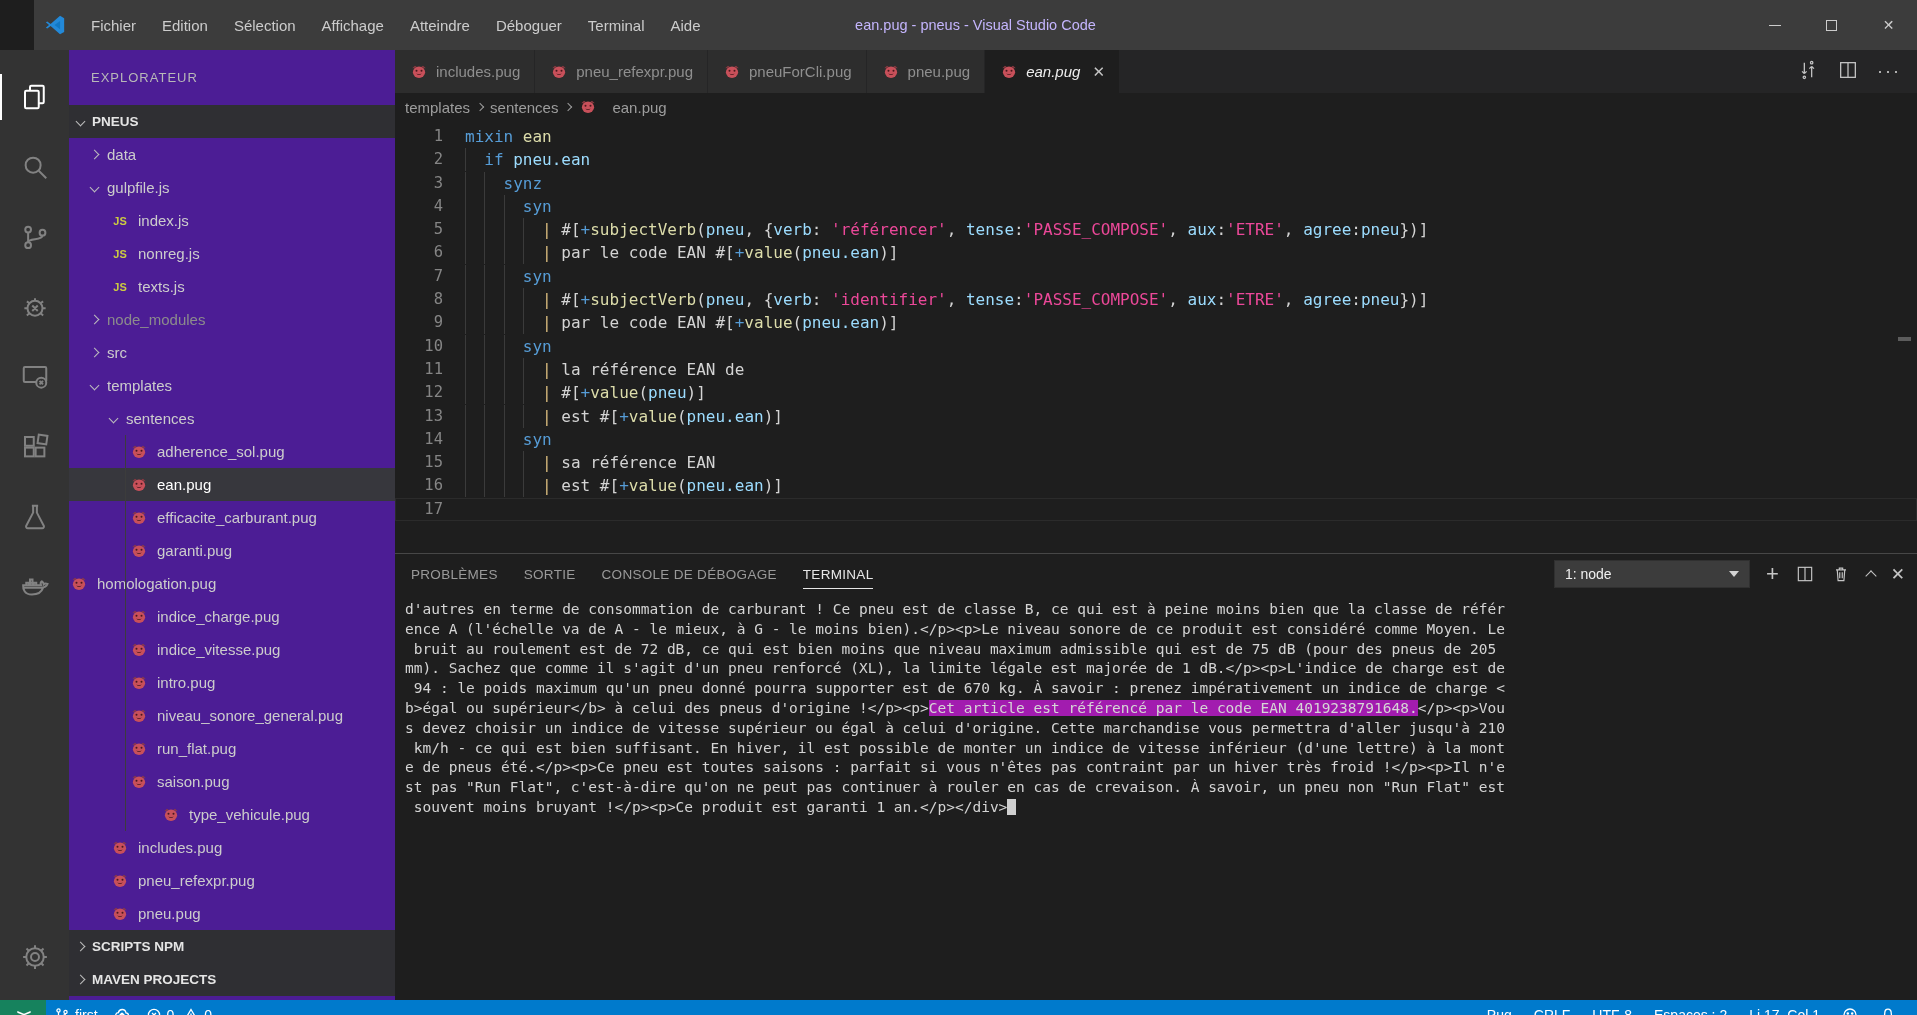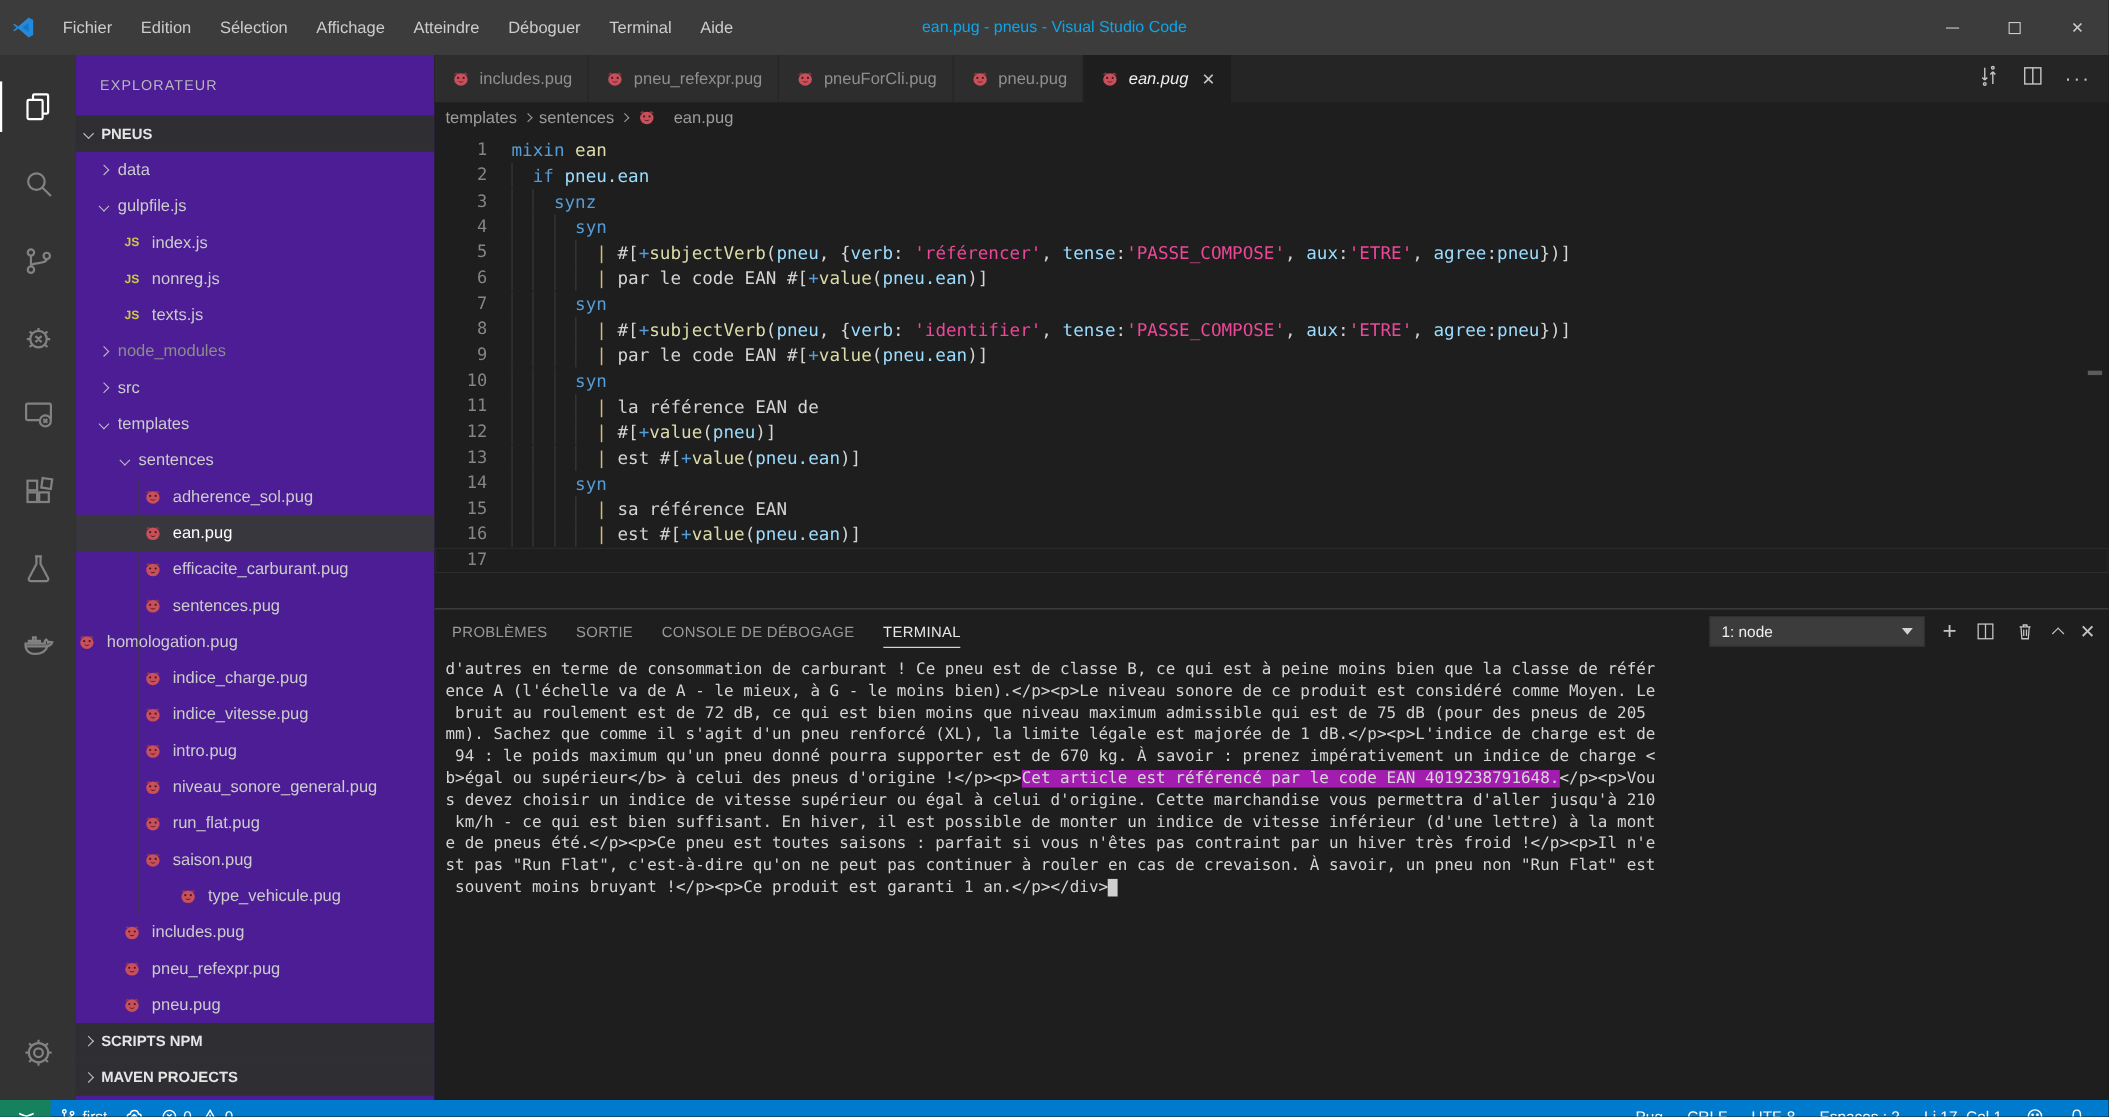--- a/index.html
+++ b/index.html
@@ -1,24 +1,24 @@
 <!DOCTYPE html>
 <html><head>
 <meta charset="utf-8">
 <style>
   * { margin:0; padding:0; box-sizing:border-box; }
   html,body { width:1917px; height:1015px; overflow:hidden; background:#1e1e1e;
     font-family:"Liberation Sans", sans-serif; -webkit-font-smoothing:antialiased; }
 
   
-  .titlebar { height:50px; background:#3c3c3c; display:flex; align-items:center; color:#cccccc; position:relative; }
+  .titlebar { height:50px; background:#3c3c3c; display:flex; align-items:center; color:#cccccc; position:relative;margin-left:34px; }
   .vscode-logo { width:22px; height:22px; margin:0 12px 0 10px; }
   .menubar { display:flex; height:100%; align-items:center; }
   .menu-item { padding:0 13px; font-size:15px; height:100%; display:flex; align-items:center; cursor:default; }
-  .win-title { position:absolute; left:50%; transform:translateX(-50%); font-size:14.5px; color:#0ea5e9; white-space:nowrap; }
+  .win-title { position:absolute; left:50%; transform:translateX(-50%); font-size:14.5px; color:#c4b5fd; white-space:nowrap; }
   .win-controls { margin-left:auto; display:flex; height:100%; }
   .win-btn { width:57px; height:100%; display:flex; align-items:center; justify-content:center; color:#cccccc; font-size:14px; }
   .win-btn .minus { width:12px; height:1px; background:#ccc; display:block; }
   .win-btn .square { width:11px; height:11px; border:1px solid #ccc; display:block; }
 
   
   .main { display:flex; height:950px; }
 
   
   .activitybar { width:69px; background:#333333; display:flex; flex-direction:column; align-items:center; padding-top:12px; position:relative; }
@@ -289,21 +289,21 @@
           <span class="fico">
             <svg viewBox="0 0 16 16" width="16" height="16">
               <path d="M1.2 4.2 L4 1.8 L6.2 3.2 Z" fill="#8e3a42"></path>
               <path d="M14.8 4.2 L12 1.8 L9.8 3.2 Z" fill="#8e3a42"></path>
               <ellipse cx="8" cy="8.2" rx="6.1" ry="5.7" fill="#c8505a"></ellipse>
               <circle cx="5.5" cy="6.8" r="1" fill="#4a181d"></circle>
               <circle cx="10.5" cy="6.8" r="1" fill="#4a181d"></circle>
               <path d="M5.3 9.6 Q8 12.6 10.7 9.6 Q8 10.9 5.3 9.6 Z" fill="#4a181d"></path>
             </svg>
           </span>
-          <span class="tree-label">sentences.pug</span>
+          <span class="tree-label">garanti.pug</span>
         </div>
         <div class="tree-row" style="">
           <span class="tree-guide"></span>
           <span class="fico">
             <svg viewBox="0 0 16 16" width="16" height="16">
               <path d="M1.2 4.2 L4 1.8 L6.2 3.2 Z" fill="#8e3a42"></path>
               <path d="M14.8 4.2 L12 1.8 L9.8 3.2 Z" fill="#8e3a42"></path>
               <ellipse cx="8" cy="8.2" rx="6.1" ry="5.7" fill="#c8505a"></ellipse>
               <circle cx="5.5" cy="6.8" r="1" fill="#4a181d"></circle>
               <circle cx="10.5" cy="6.8" r="1" fill="#4a181d"></circle>

